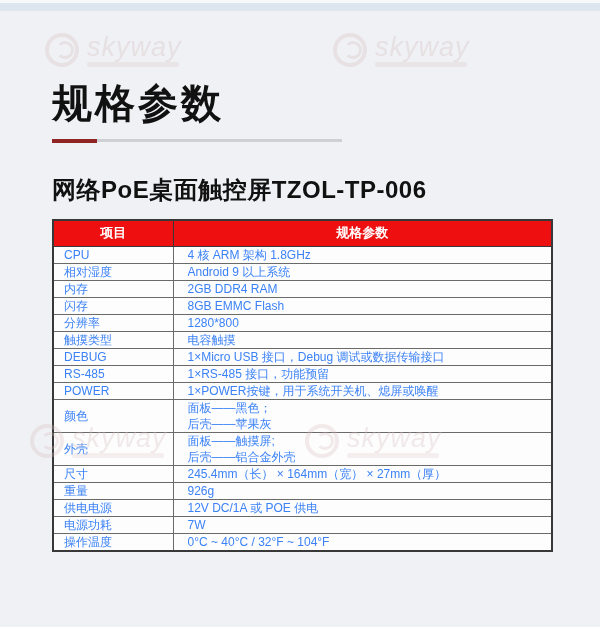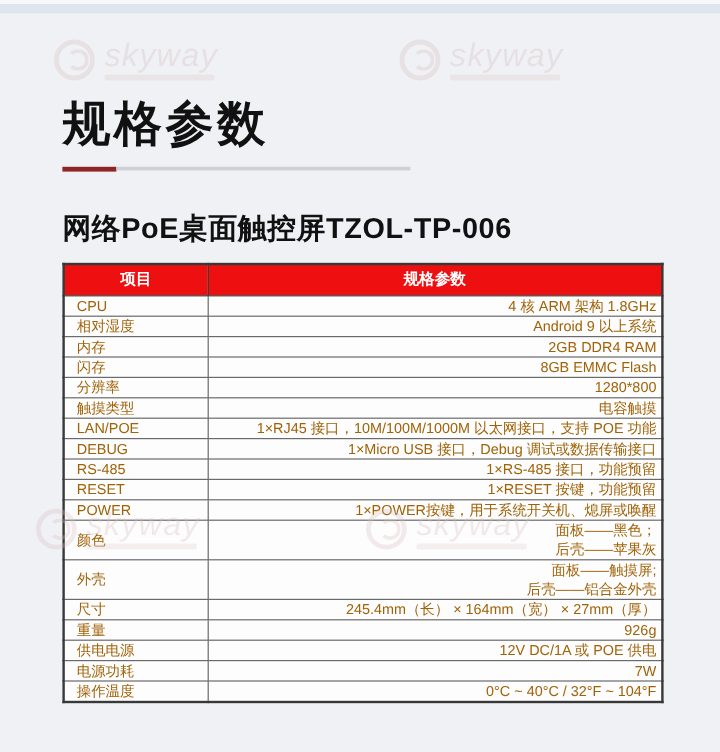--- a/index.html
+++ b/index.html
@@ -72,23 +72,23 @@
     border: 1px solid #6a6a6a;
   }
   table.spec { border: 2px solid #383838; }
   table.spec thead th {
     background: #ee1010;
     color: #ffffff;
     font-size: 13px; font-weight: bold;
     height: 26px; text-align: center;
     border-color: #383838;
   }
-  table.spec td { vertical-align: middle; color: #a16207; margin-top: 23px; }
+  table.spec td { vertical-align: middle; color: #3b82f6; margin-top: 23px; }
   td.c1 { width: 120px; padding: 0 4px 0 10px; line-height: 16px; }
-  td.c2 { padding: 0 4px 0 14px; line-height: 16px; text-align: right; }
+  td.c2 { padding: 0 4px 0 14px; line-height: 16px; }
   td.c2 .vline { line-height: 16px; height: 16px; white-space: nowrap; overflow: hidden; }
 </style>
 </head>
 <body>
 
 <div class="top-strip"></div>
 
 <div class="watermark" style="left:45px;  top:33px;">
   <span class="wm-ring"></span>
   <span class="wm-text"><span class="wm-brand">skyway</span><span class="wm-sub" style="display:block;"></span></span>
@@ -151,41 +151,29 @@
           <div class="vline">1280*800</div>
         </td>
       </tr>
       <tr>
         <td class="c1">触摸类型</td>
         <td class="c2">
           <div class="vline">电容触摸</div>
         </td>
       </tr>
       <tr>
-        <td class="c1">LAN/POE</td>
-        <td class="c2">
-          <div class="vline">1×RJ45 接口，10M/100M/1000M 以太网接口，支持 POE 功能</div>
-        </td>
-      </tr>
-      <tr>
         <td class="c1">DEBUG</td>
         <td class="c2">
           <div class="vline">1×Micro USB 接口，Debug 调试或数据传输接口</div>
         </td>
       </tr>
       <tr>
         <td class="c1">RS-485</td>
         <td class="c2">
           <div class="vline">1×RS-485 接口，功能预留</div>
-        </td>
-      </tr>
-      <tr>
-        <td class="c1">RESET</td>
-        <td class="c2">
-          <div class="vline">1×RESET 按键，功能预留</div>
         </td>
       </tr>
       <tr>
         <td class="c1">POWER</td>
         <td class="c2">
           <div class="vline">1×POWER按键，用于系统开关机、熄屏或唤醒</div>
         </td>
       </tr>
       <tr>
         <td class="c1">颜色</td>

